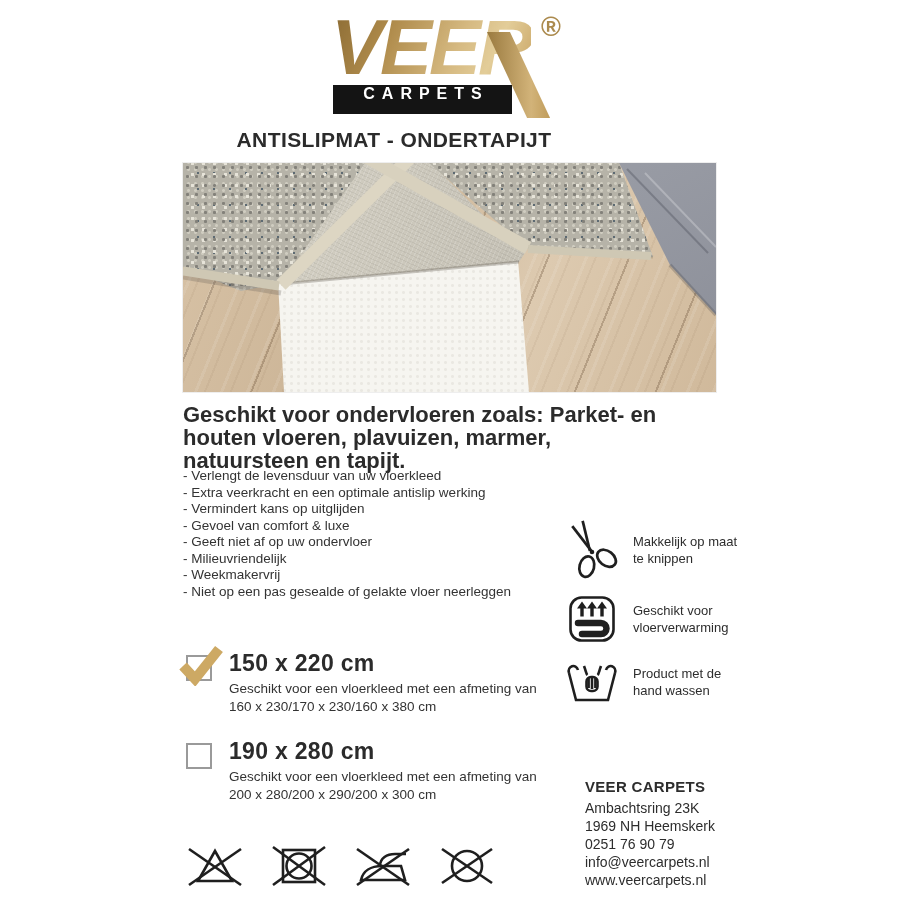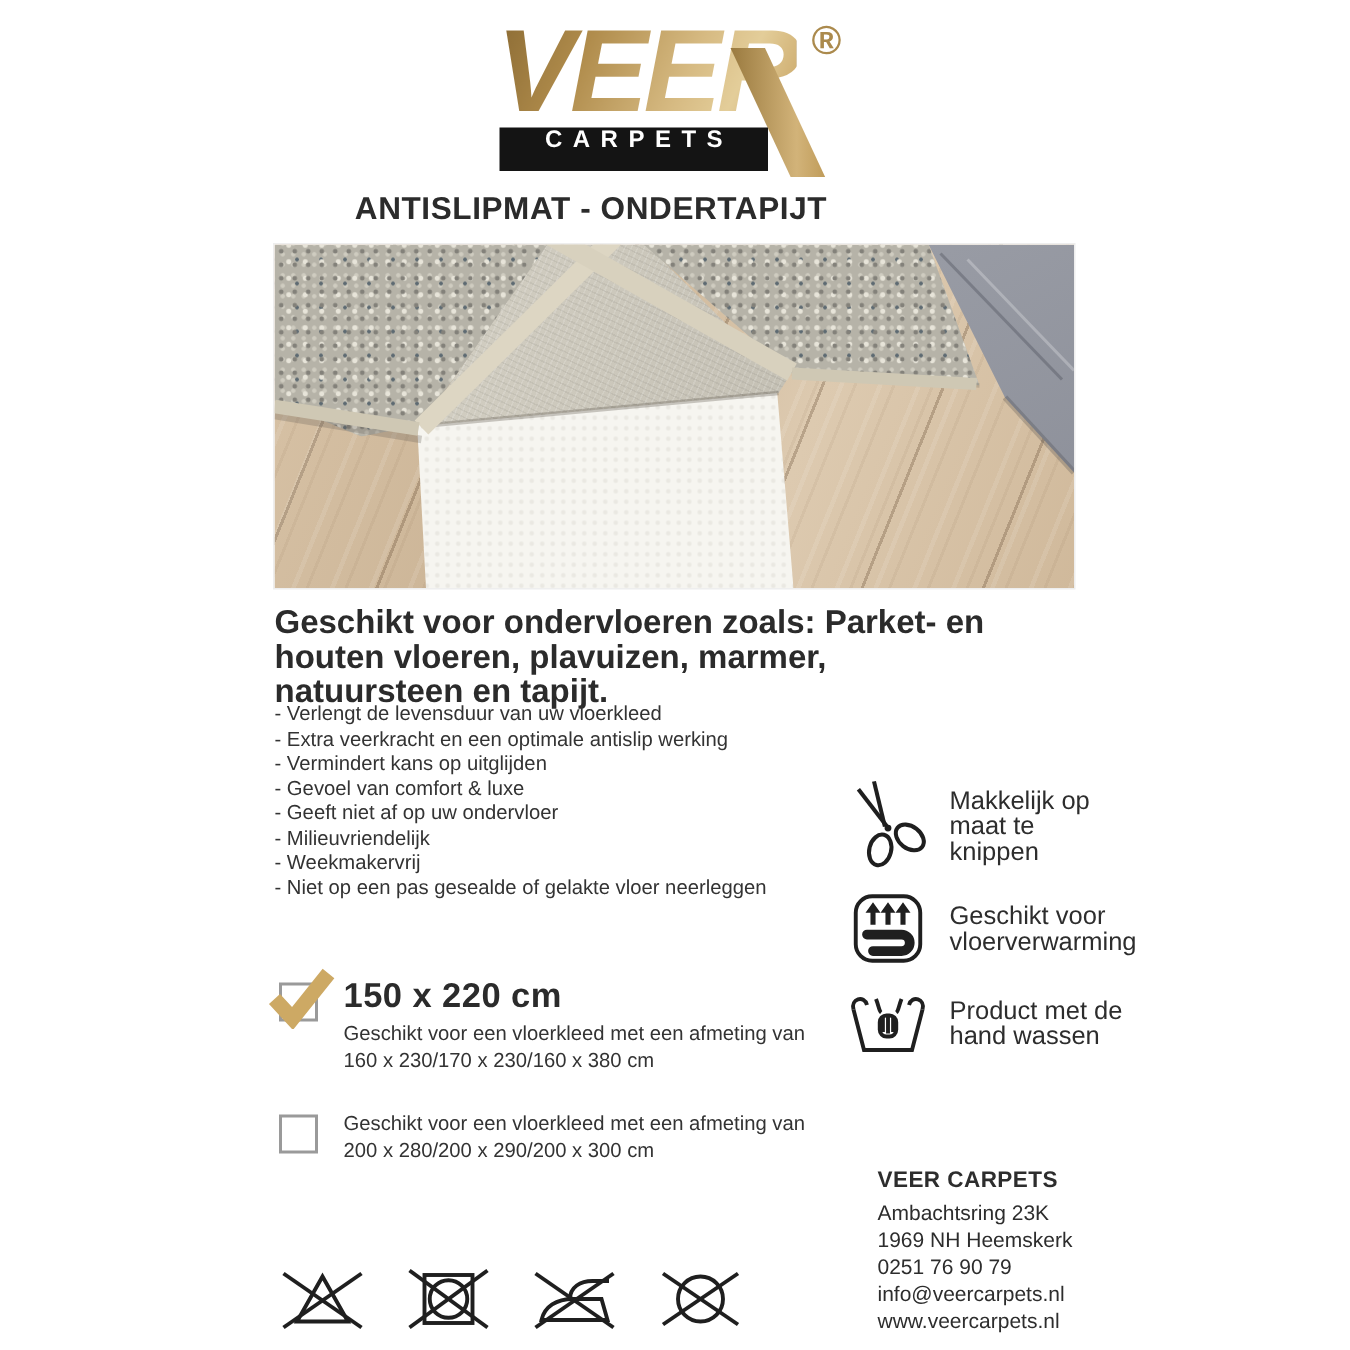--- a/index.html
+++ b/index.html
@@ -84,21 +84,21 @@
     position:absolute; left:183px; top:403px; width:500px;
     font-size:22px; font-weight:700; line-height:23px; color:#2b2b2b;
   }
   .features { position:absolute; left:183px; top:468px; width:440px; list-style:none; }
   .features div { font-size:13.5px; line-height:16.5px; color:#333333; }
 
   
   .badges { position:absolute; left:561px; top:518px; width:250px; }
   .badge { display:flex; align-items:center; margin-bottom:13px; }
   .badge .bicon { width:62px; display:flex; justify-content:center; flex:0 0 62px; }
-  .badge .blabel { margin-left:10px; width:118px; font-size:17px; line-height:17px; color:#2d2d2d; }
+  .badge .blabel { margin-left:10px; width:118px; font-size:13px; line-height:17px; color:#2d2d2d; }
 
   
   .sizes { position:absolute; left:185px; top:649px; }
   .size-option { display:flex; margin-bottom:21px; }
   .checkcol { width:44px; flex:0 0 44px; position:relative; }
   .checkbox { position:absolute; left:1px; top:6px; width:26px; height:26px; background:#ffffff; border:2px solid #9a9a9a; }
   .checkmark { position:absolute; left:-7px; top:-7px; }
   .size-head { font-size:23px; font-weight:800; letter-spacing:.3px; color:#2b2b2b; line-height:28px; }
   .size-desc { font-size:13.5px; line-height:18px; color:#333333; width:330px; margin-top:3px; }
 
@@ -216,20 +216,21 @@
         <div class="size-head">150 x 220 cm</div>
         <div class="size-desc">Geschikt voor een vloerkleed met een afmeting van 160 x 230/170 x 230/160 x 380 cm</div>
       </div>
     </div>
     <div class="size-option">
       <div class="checkcol">
         <div class="checkbox"></div>
 
       </div>
       <div>
+        <div class="size-head">190 x 280 cm</div>
         <div class="size-desc">Geschikt voor een vloerkleed met een afmeting van 200 x 280/200 x 290/200 x 300 cm</div>
       </div>
     </div>
   </div>
 
   <div class="care">
     <svg width="64" height="52" viewBox="0 0 62 52">
       <path d="M31,11 L14,41 H48 Z" class="ln"></path>
       <line x1="5" y1="9" x2="57" y2="45" class="ln"></line>
       <line x1="57" y1="9" x2="5" y2="45" class="ln"></line>

